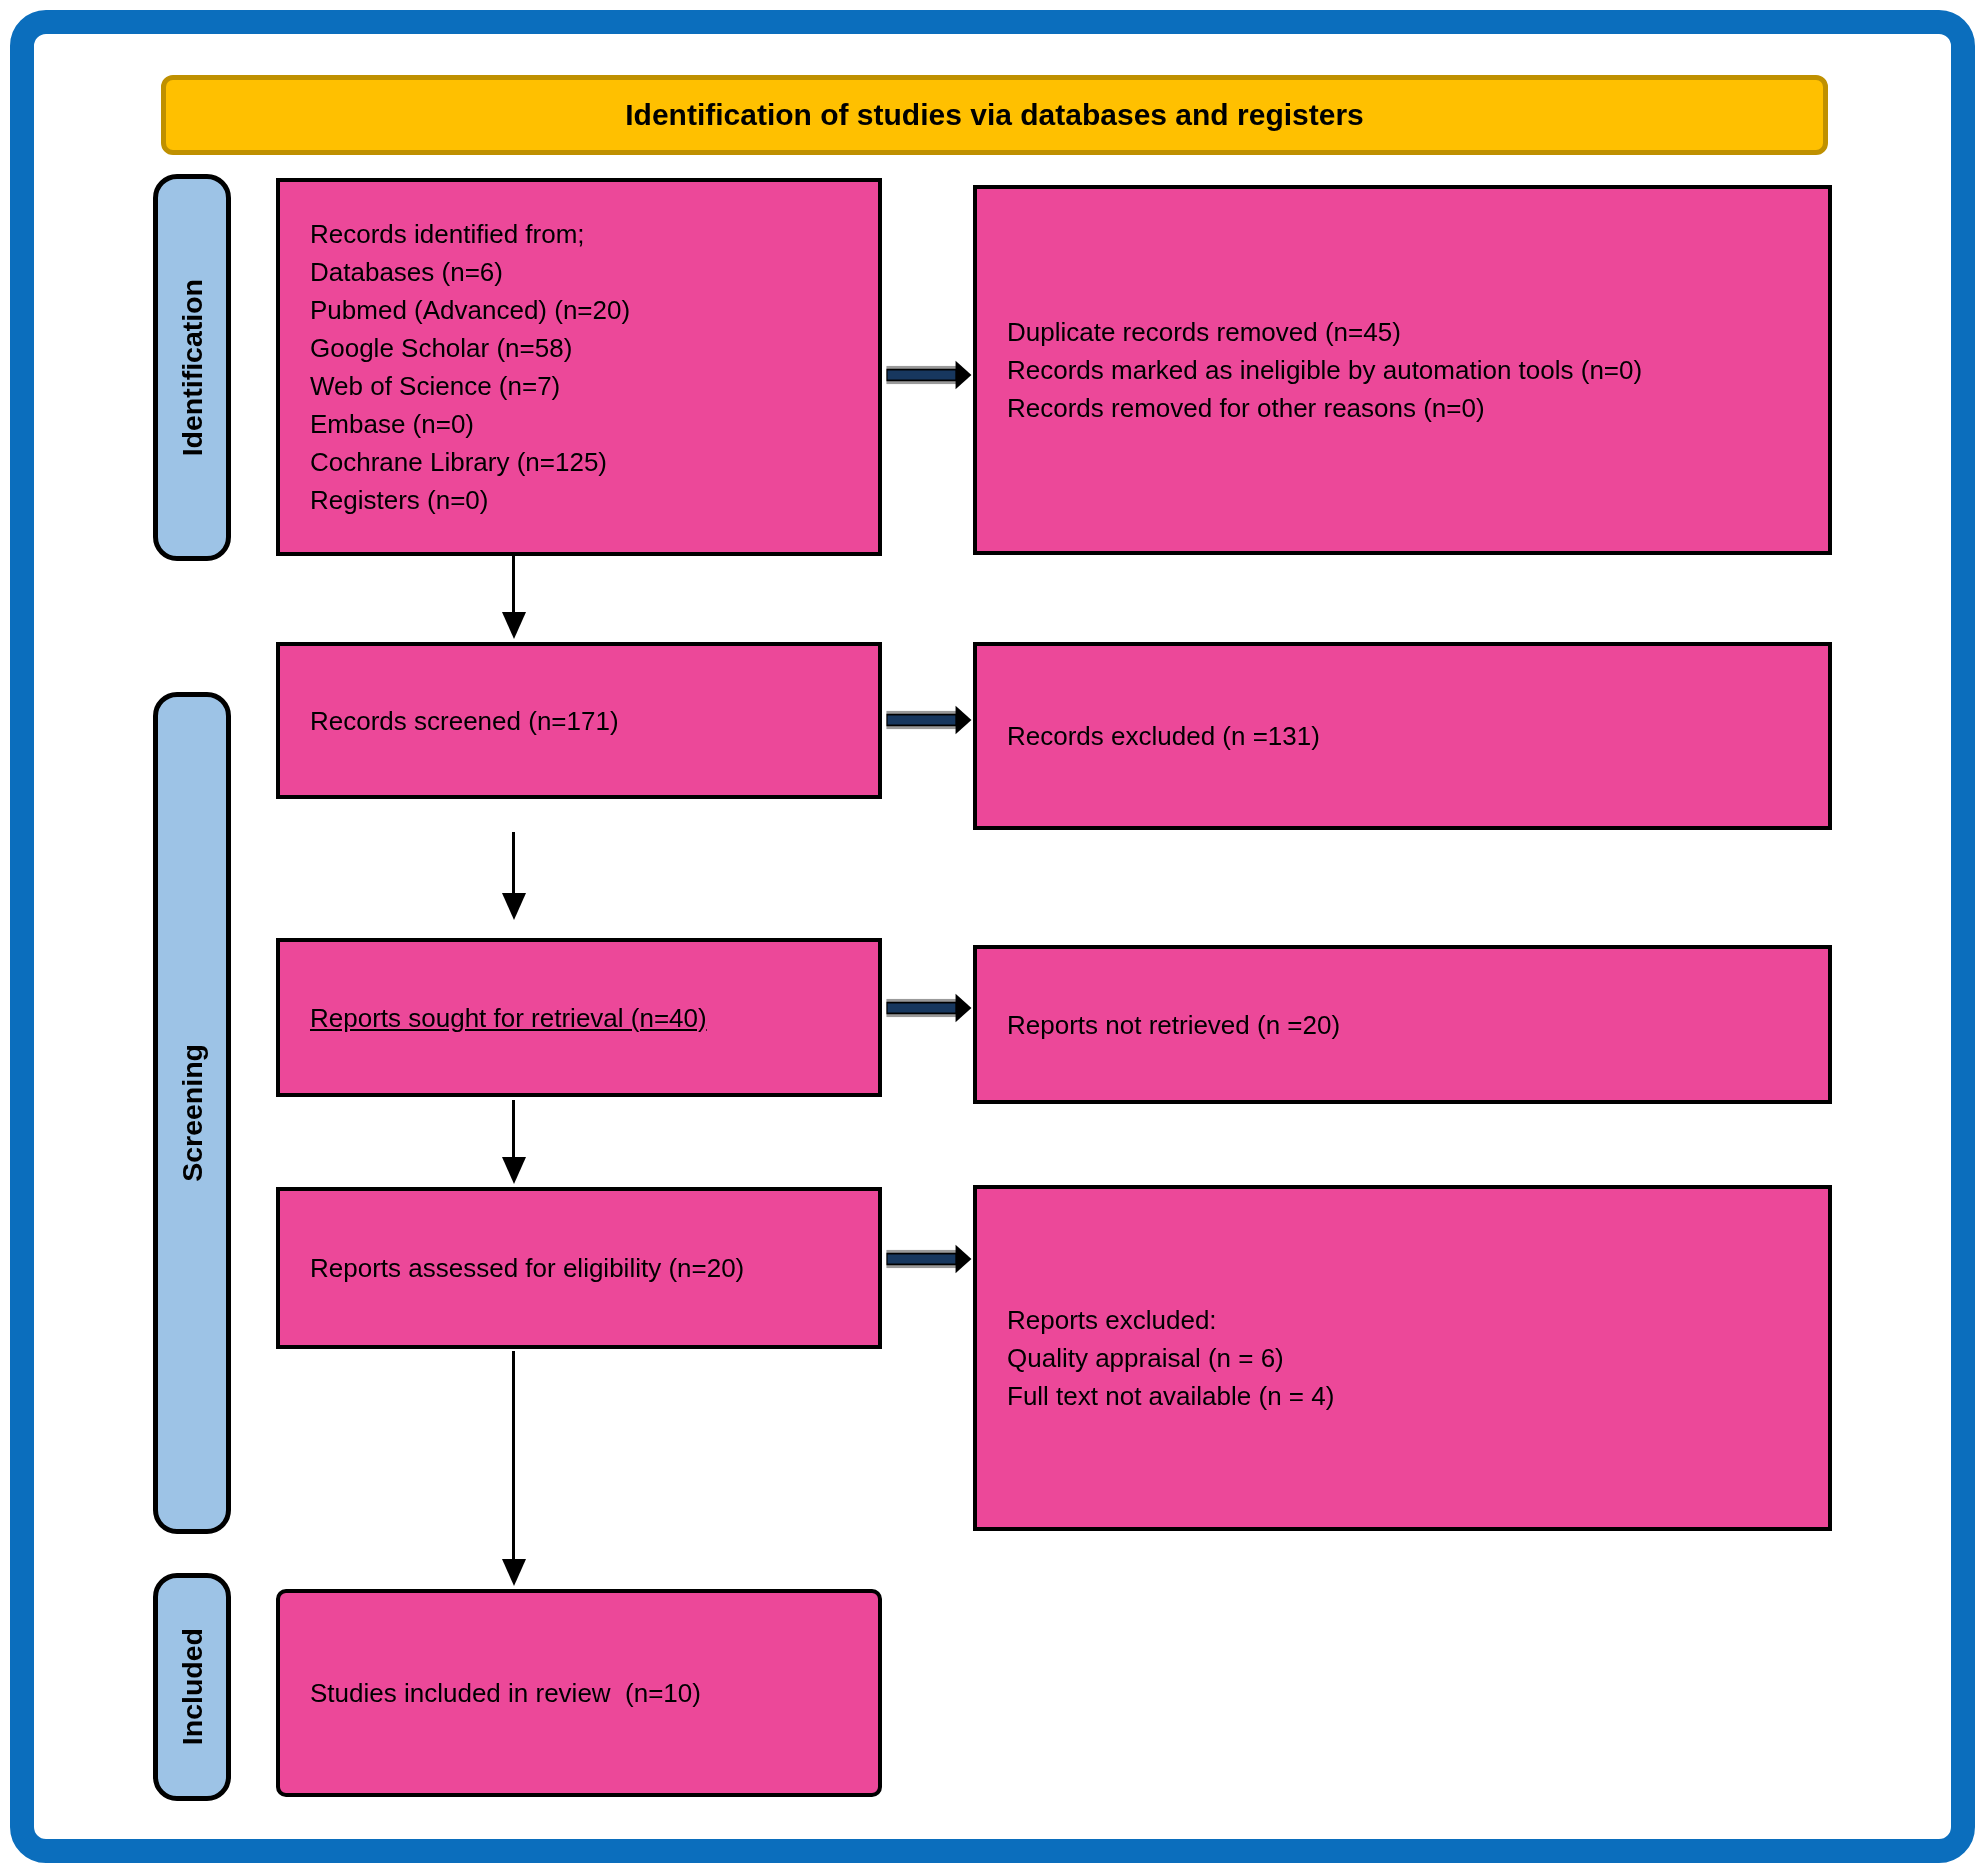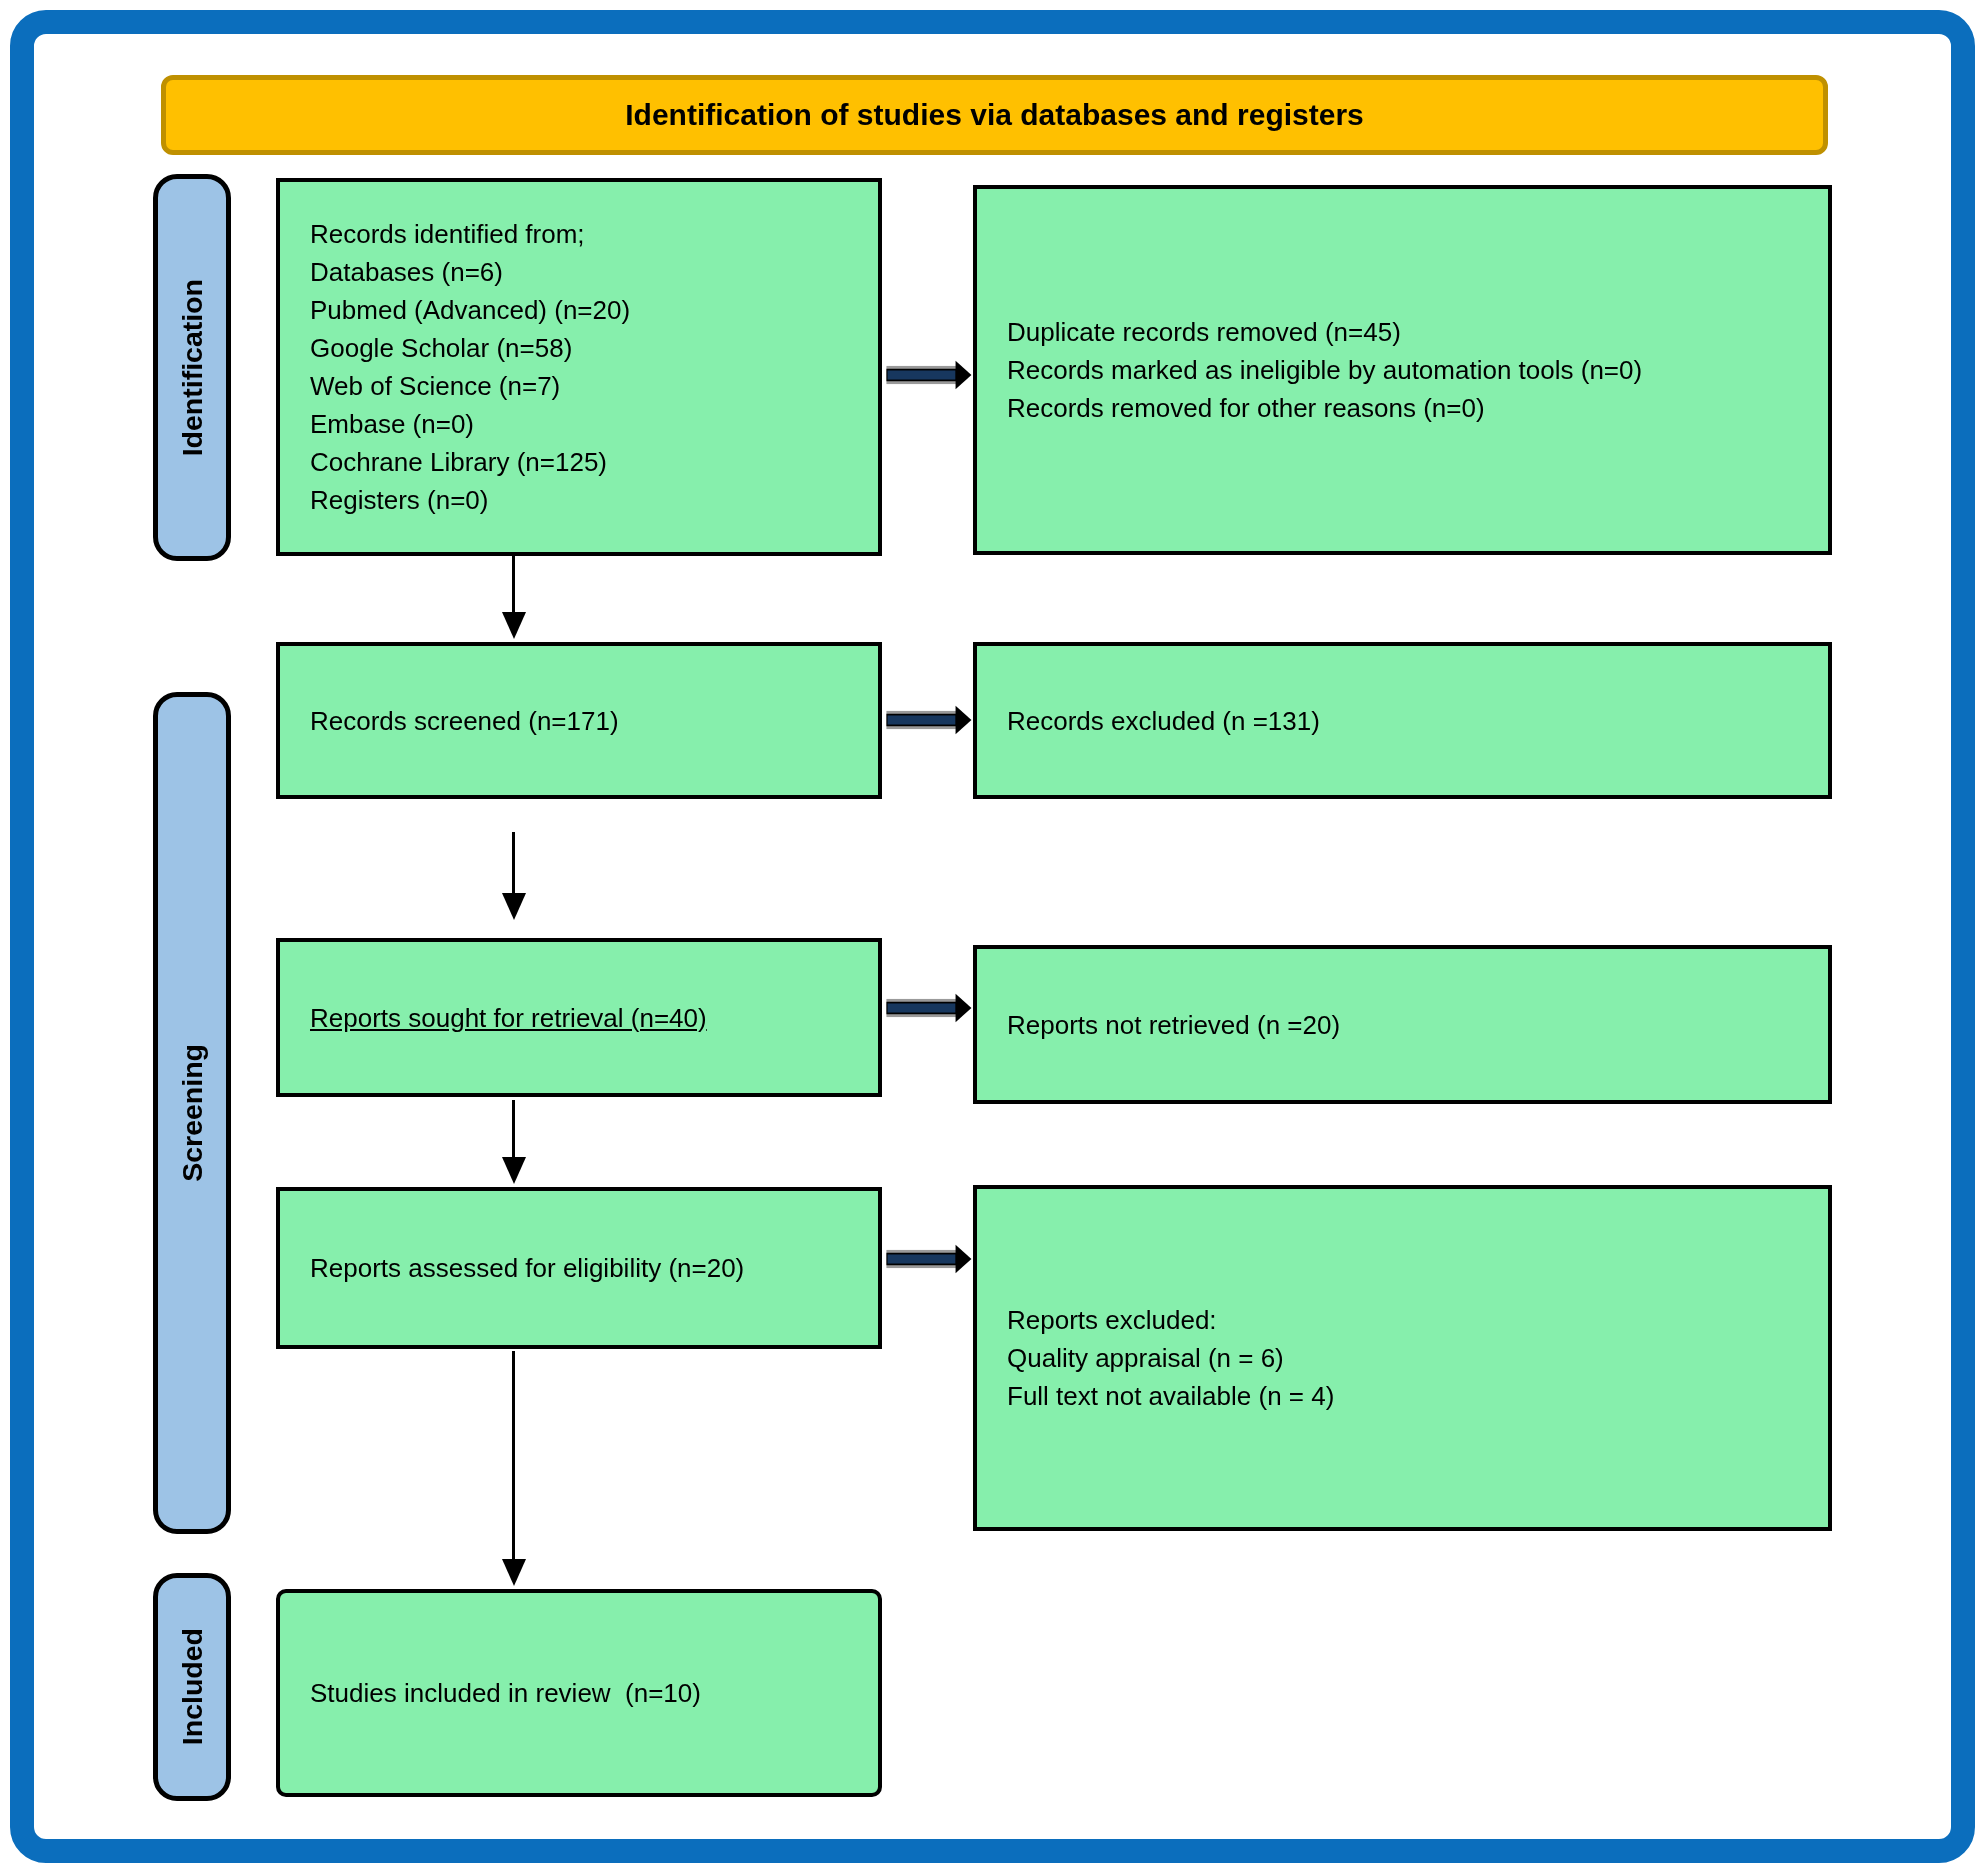--- a/index.html
+++ b/index.html
@@ -32,34 +32,34 @@
   .stage span{
     writing-mode:vertical-rl;transform:rotate(180deg);
     font-size:28.5px;font-weight:bold;white-space:nowrap;
   }
   .stage-identification{top:174px;height:377px;}
   .stage-screening{top:692px;height:832px;}
   .stage-included{top:1573px;height:218px;}
 
   
   .box{
-    background:#86efac;border:4.6px solid #000;
+    background:#ec4899;border:4.6px solid #000;
     display:flex;flex-direction:column;justify-content:center;
     padding:11.4px 17px 11.4px 30px;box-sizing:border-box;
   }
   .box .line{font-size:26px;line-height:38px;white-space:pre-wrap;}
   .col-left{left:276px;width:606px;}
   .col-right{left:973px;width:859px;}
   .box1{top:178px;height:378px;}
   .box2{top:642px;height:157px;}
   .box3{top:938px;height:159px;text-decoration:underline;}
   .box4{top:1187px;height:162px;}
   .box5{top:1589px;height:208px;border-radius:10px;}
   .rbox1{top:185px;height:370px;}
-  .rbox2{top:642px;height:157px;}
+  .rbox2{top:642px;height:188px;}
   .rbox3{top:945px;height:159px;}
   .rbox4{top:1185px;height:346px;}
   .italic{font-style:italic;}
 
   
   .vline{width:3.4px;background:#000;}
   .vhead{width:0;height:0;border-left:12px solid transparent;border-right:12px solid transparent;border-top:27px solid #000;}
 
   
   .harrow{width:87px;height:34px;}

